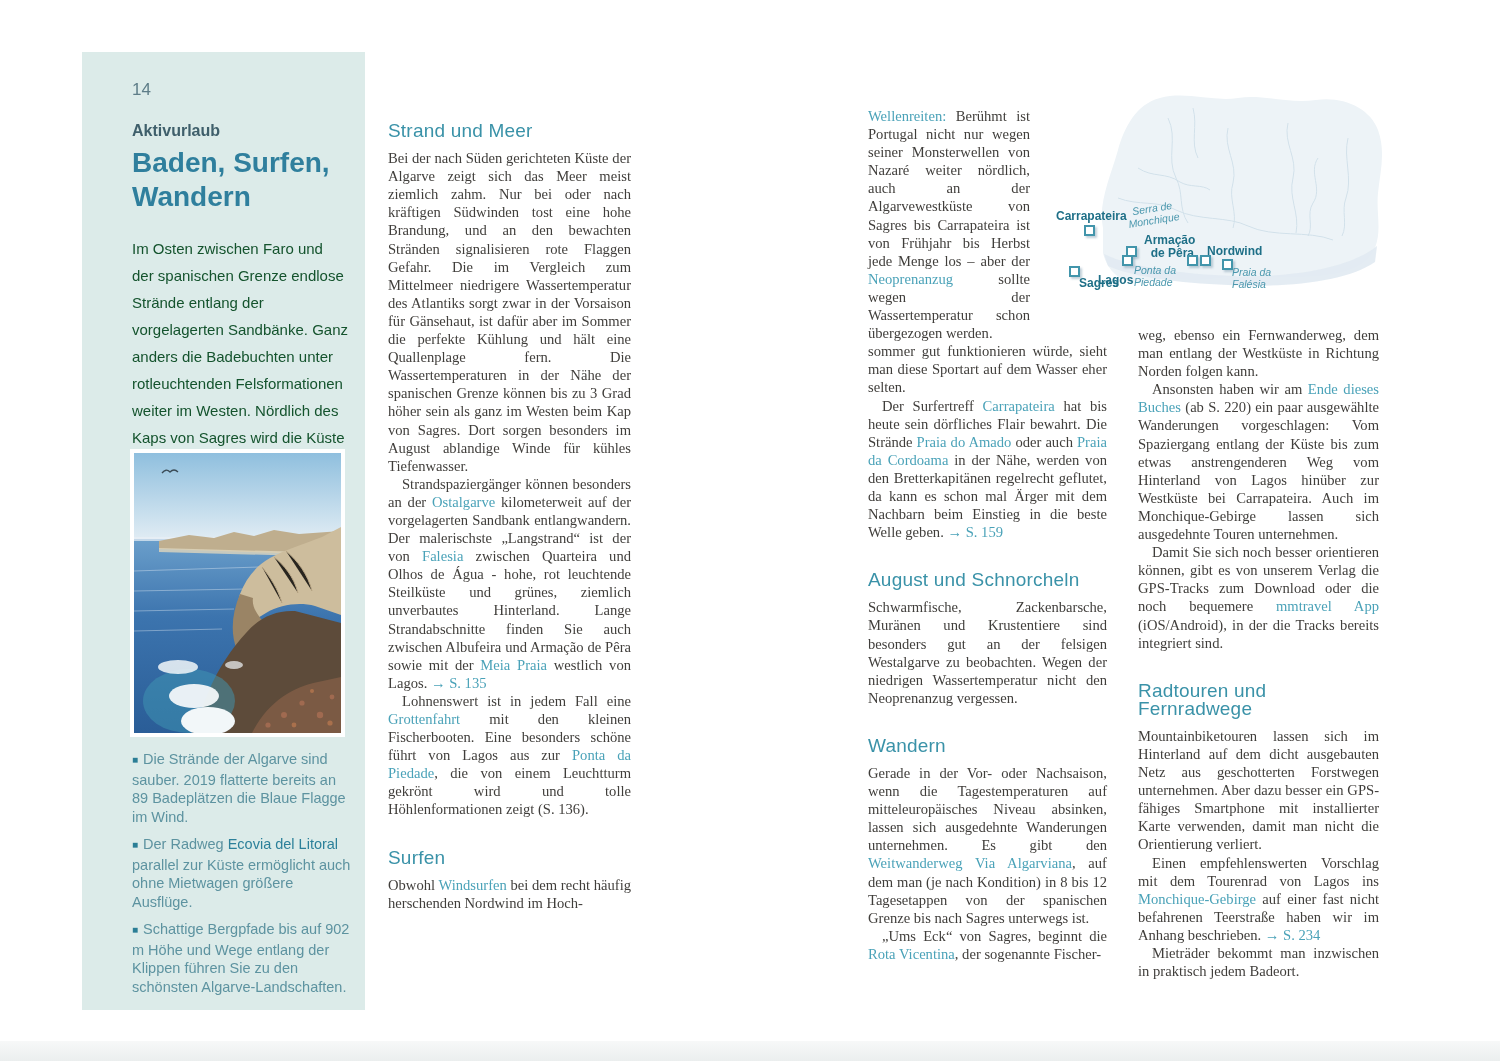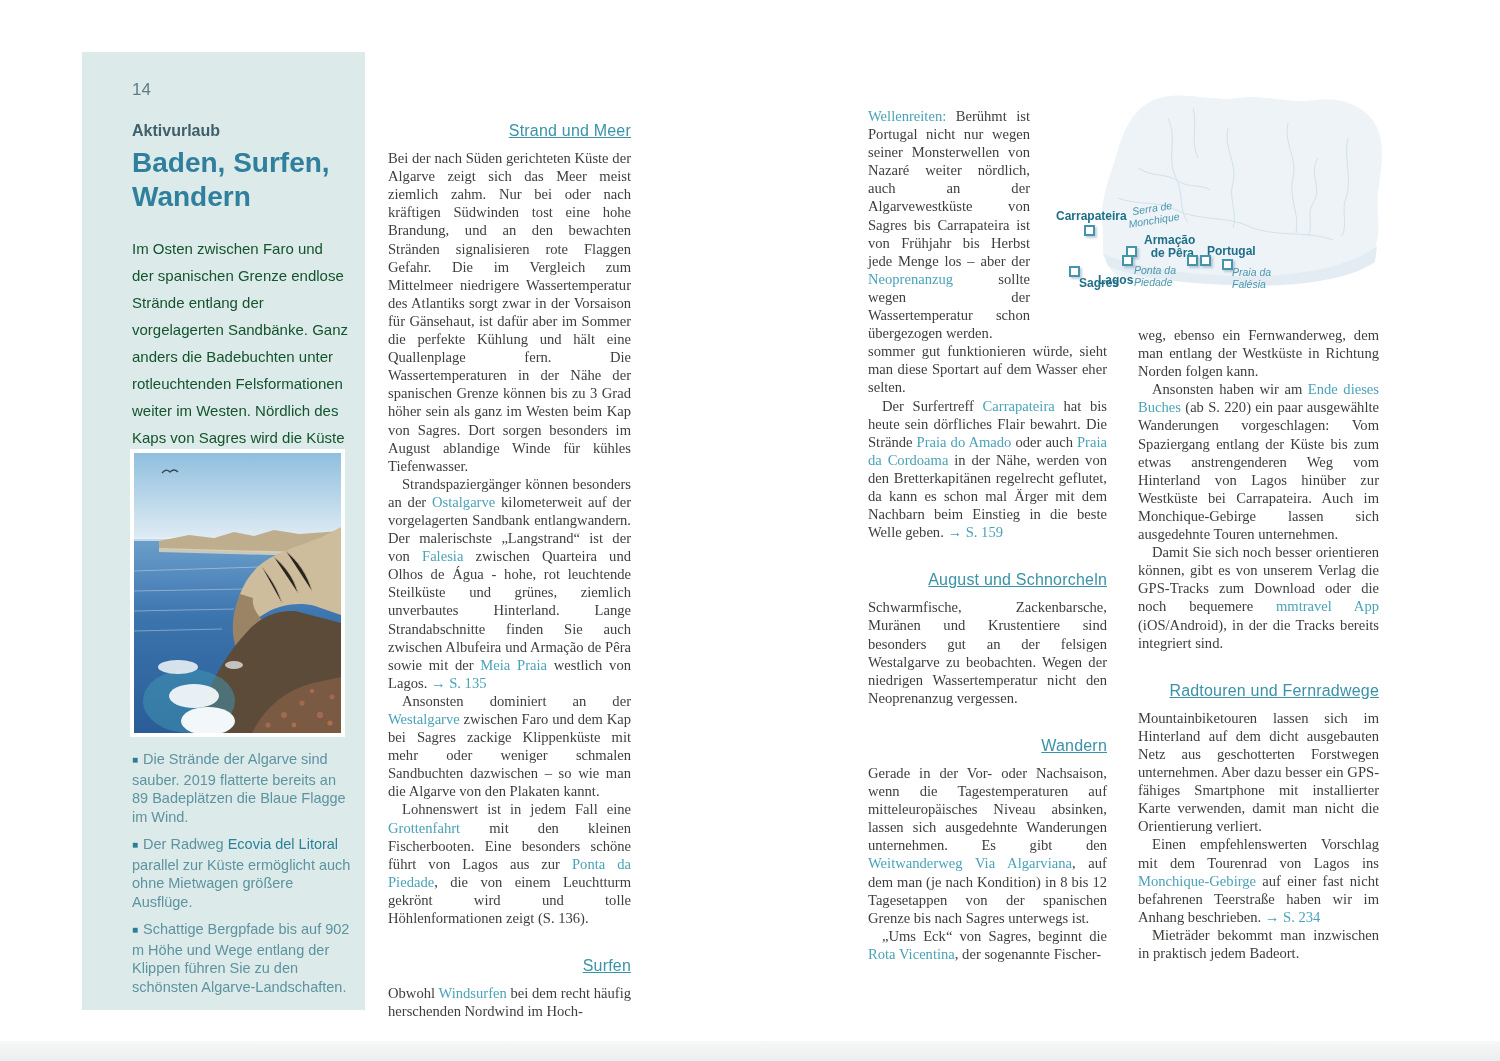--- a/index.html
+++ b/index.html
@@ -17,22 +17,22 @@
   .bullets{position:absolute;left:50px;top:698px;width:219px;font-size:14.5px;line-height:18.5px;color:#5d93a0;}
   .b-item{margin:0 0 9px 0;}
   .bsq{color:#2b7e96;font-size:10px;margin-right:5px;position:relative;top:-1px;}
   .bullets .lk{color:#2c809a;}
   
   .col{position:absolute;font-family:"Liberation Serif",serif;font-size:14.6px;line-height:18.1px;
        color:#403e3b;text-align:justify;}
   #col2{left:388px;top:122px;width:243px;}
   #col3{left:868px;top:107px;width:239px;}
   #col4{left:1126px;top:326px;width:241px;margin-left:12px;}
-  .sec-h{font-family:"Liberation Sans",sans-serif;font-size:16px;color:#3a92a8;margin:30px 0 9px 0;
-         text-align:right;letter-spacing:.2px;text-decoration:underline;}
+  .sec-h{font-family:"Liberation Sans",sans-serif;font-size:19px;color:#3a92a8;margin:30px 0 9px 0;
+         text-align:left;letter-spacing:.2px;}
   .col .sec-h:first-child{margin-top:0;}
   .col p{margin:0;}
   .ind{text-indent:14px;}
   .lk{color:#4aa2b8;}
   .map-spacer{float:right;width:77px;height:228px;}
   
   #map{position:absolute;left:1048px;top:78px;width:340px;height:232px;}
   #map svg{position:absolute;left:0;top:0;}
   .m-town{position:absolute;font-size:12px;font-weight:bold;color:#1e6f87;white-space:pre-line;line-height:13px;}
   .m-poi{position:absolute;font-size:10.5px;font-style:italic;color:#4a97ad;white-space:pre-line;line-height:12px;}
@@ -111,21 +111,20 @@
     <p class="b-item"><span class="bsq">■</span><span><span>Die Strände der Algarve sind sauber. 2019 flatterte bereits an 89 Badeplätzen die Blaue Flagge im Wind.</span></span></p>
     <p class="b-item"><span class="bsq">■</span><span><span>Der Radweg </span><span class="lk">Ecovia del Litoral</span><span> parallel zur Küste ermöglicht auch ohne Mietwagen größere Ausflüge.</span></span></p>
     <p class="b-item"><span class="bsq">■</span><span><span>Schattige Bergpfade bis auf 902 m Höhe und Wege entlang der Klippen führen Sie zu den schönsten Algarve-Landschaften.</span></span></p>
   </div>
 </div>
 
 <div id="col2" class="col">
     <div class="sec-h">Strand und Meer</div>
     <p class=""><span>Bei der nach Süden gerichteten Küste der Algarve zeigt sich das Meer meist ziemlich zahm. Nur bei oder nach kräftigen Südwinden tost eine hohe Brandung, und an den bewachten Stränden signalisieren rote Flaggen Gefahr. Die im Vergleich zum Mittelmeer niedrigere Wassertemperatur des Atlantiks sorgt zwar in der Vorsaison für Gänsehaut, ist dafür aber im Sommer die perfekte Kühlung und hält eine Quallenplage fern. Die Wassertemperaturen in der Nähe der spanischen Grenze können bis zu 3 Grad höher sein als ganz im Westen beim Kap von Sagres. Dort sorgen besonders im August ablandige Winde für kühles Tiefenwasser.</span></p>
     <p class="ind"><span>Strandspaziergänger können besonders an der </span><span class="lk">Ostalgarve</span><span> kilometerweit auf der vorgelagerten Sandbank entlangwandern. Der malerischste „Langstrand“ ist der von </span><span class="lk">Falesia</span><span> zwischen Quarteira und Olhos de Água - hohe, rot leuchtende Steilküste und grünes, ziemlich unverbautes Hinterland. Lange Strandabschnitte finden Sie auch zwischen Albufeira und Armação de Pêra sowie mit der </span><span class="lk">Meia Praia</span><span> westlich von Lagos. </span><span class="lk">→ S. 135</span></p>
-    <p class="ind"><span>Ansonsten dominiert an der </span><span class="lk">Westalgarve</span><span> zwischen Faro und dem Kap bei Sagres zackige Klippenküste mit mehr oder weniger schmalen Sandbuchten dazwischen – so wie man die Algarve von den Plakaten kannt.</span></p>
     <p class="ind"><span>Lohnenswert ist in jedem Fall eine </span><span class="lk">Grottenfahrt</span><span> mit den kleinen Fischerbooten. Eine besonders schöne führt von Lagos aus zur </span><span class="lk">Ponta da Piedade</span><span>, die von einem Leuchtturm gekrönt wird und tolle Höhlenformationen zeigt (S. 136).</span></p>
     <div class="sec-h">Surfen</div>
     <p class=""><span>Obwohl </span><span class="lk">Windsurfen</span><span> bei dem recht häufig herschenden Nordwind im Hoch-</span></p>
   </div>
 
 <div id="col3" class="col">
   <div class="map-spacer"></div>
 <p class=""><span class="lk">Wellenreiten:</span><span> Berühmt ist Portugal nicht nur wegen seiner Monsterwellen von Nazaré weiter nördlich, auch an der Algarvewestküste von Sagres bis Carrapateira ist von Frühjahr bis Herbst jede Menge los – aber der </span><span class="lk">Neoprenanzug</span><span> sollte wegen der Wassertemperatur schon übergezogen werden.</span></p>
     <p class=""><span>sommer gut funktionieren würde, sieht man diese Sportart auf dem Wasser eher selten.</span></p>
     <p class="ind"><span>Der Surfertreff </span><span class="lk">Carrapateira</span><span> hat bis heute sein dörfliches Flair bewahrt. Die Strände </span><span class="lk">Praia do Amado</span><span> oder auch </span><span class="lk">Praia da Cordoama</span><span> in der Nähe, werden von den Bretterkapitänen regelrecht geflutet, da kann es schon mal Ärger mit dem Nachbarn beim Einstieg in die beste Welle geben. </span><span class="lk">→ S. 159</span></p>
@@ -167,21 +166,21 @@
   <div class="m-marker" style="left:36px;top:147px;"></div>
   <div class="m-town" style="left:50px;top:160px;margin-top:36px;">Lagos</div>
   <div class="m-marker" style="left:78px;top:168px;"></div>
   <div class="m-marker" style="left:74px;top:177px;"></div>
   <div class="m-poi" style="left:86px;top:186px;">Ponta da
 Piedade</div>
   <div class="m-town" style="left:96px;top:156px;width:50px;text-align:right;">Armação
 de Pêra</div>
   <div class="m-marker" style="left:139px;top:177px;"></div>
   <div class="m-marker" style="left:152px;top:177px;"></div>
-  <div class="m-town" style="left:159px;top:167px;">Portugal</div>
+  <div class="m-town" style="left:159px;top:167px;">Nordwind</div>
   <div class="m-marker" style="left:174px;top:181px;"></div>
   <div class="m-poi" style="left:184px;top:188px;">Praia da
 Falésia</div>
   <div class="m-marker" style="left:21px;top:188px;"></div>
   <div class="m-town" style="left:31px;top:199px;">Sagres</div>
 </div>
 
 <div id="page-shadow"></div>
 
 </body></html>

